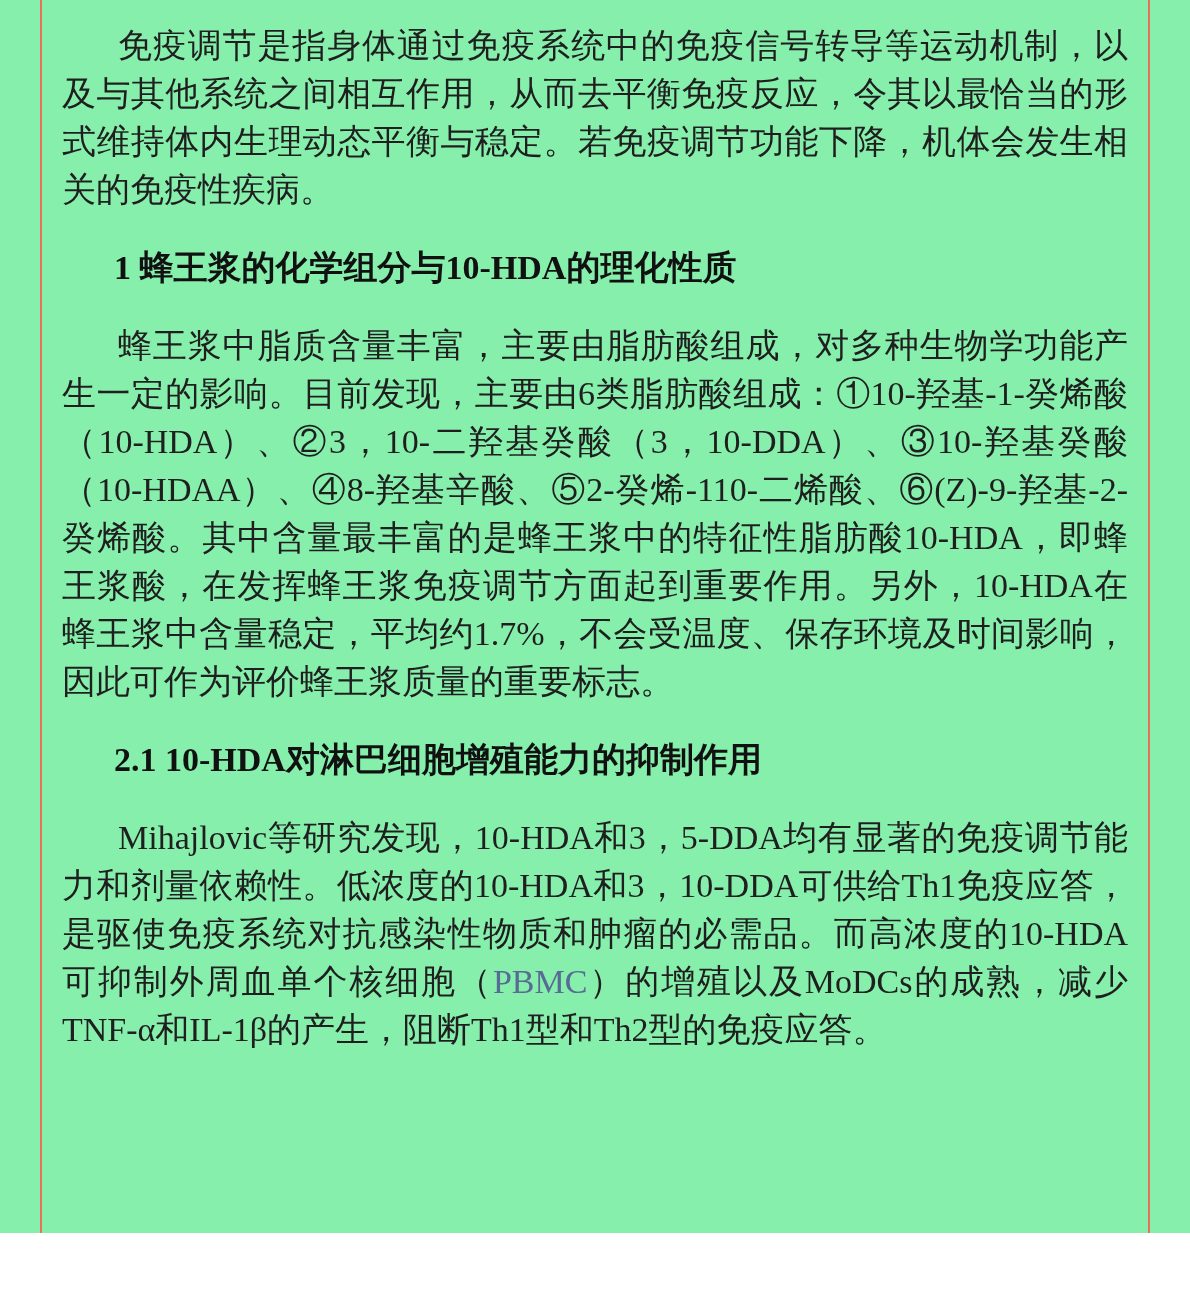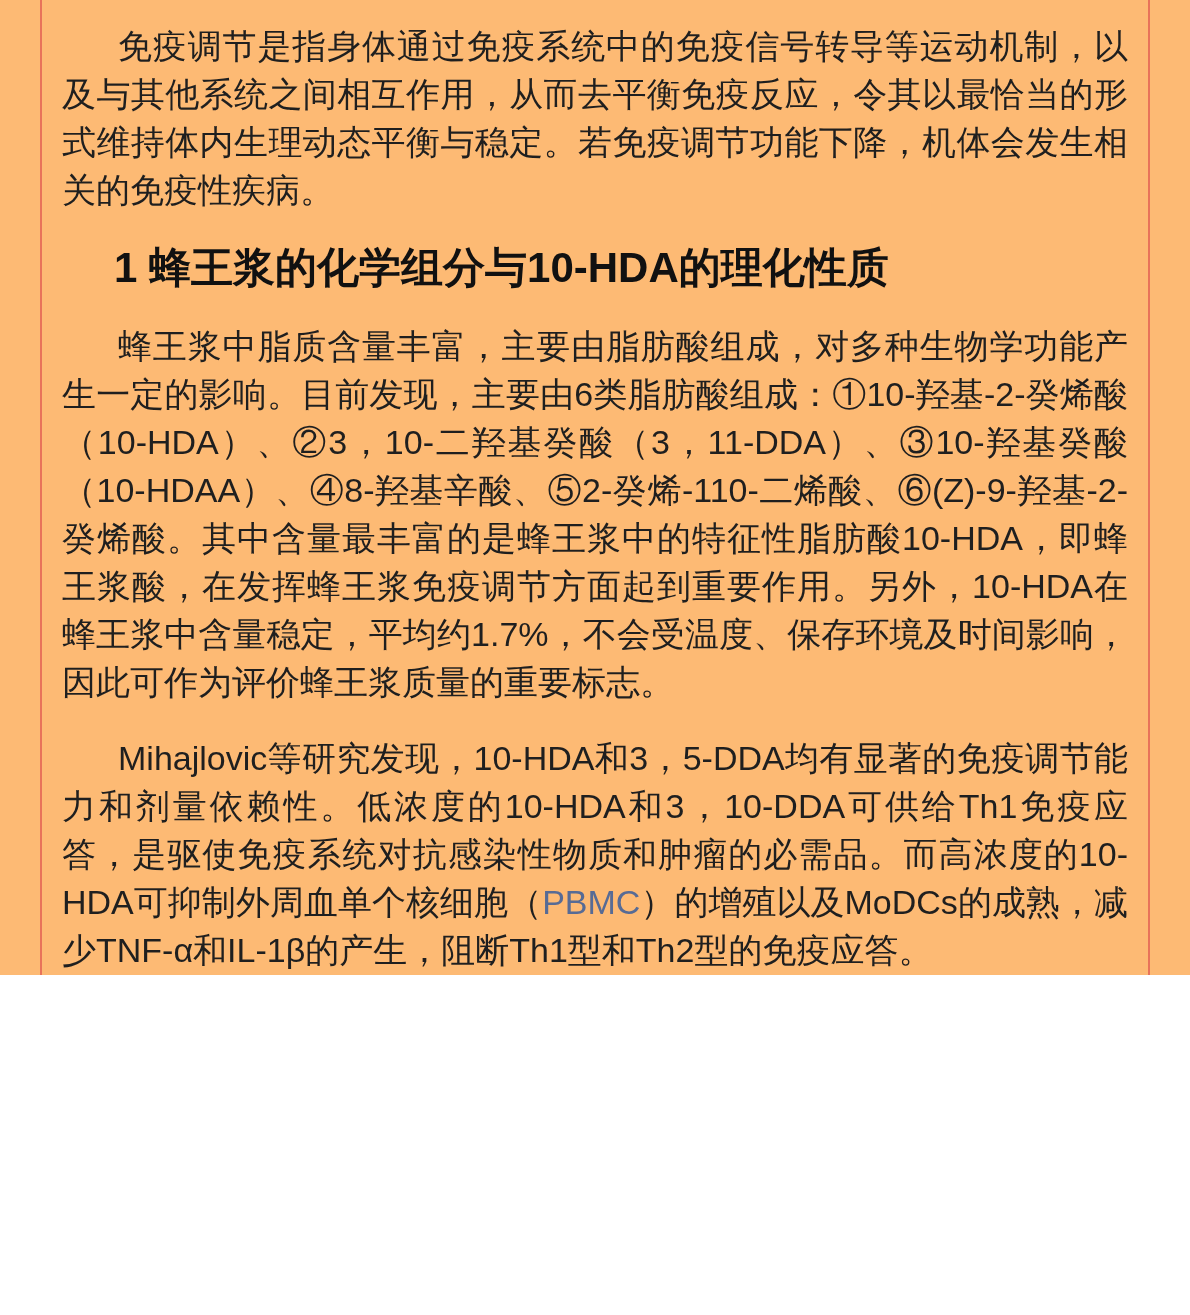--- a/index.html
+++ b/index.html
@@ -3,24 +3,24 @@
 <meta charset="utf-8">
 <style>
   html, body {
     margin: 0;
     padding: 0;
     background: #ffffff;
   }
   .page {
     position: relative;
     width: 1190px;
-    height: 975px;
-    background: #fdba74;
+    height: 1233px;
+    background: #86efac;
     overflow: hidden;
-    font-family: Liberation Sans, sans-serif;
+    font-family: Liberation Serif, serif;
   }
   .rule {
     position: absolute;
     top: 0;
     bottom: 0;
     width: 2px;
     background: var(--border-line, #E8735A);
   }
   .rule-left  { left: 40px; }
   .rule-right { left: 1148px; }
@@ -35,21 +35,21 @@
     line-height: 48px;
     text-align: justify;
     text-justify: inter-character;
   }
   .content p {
     margin: 0 0 28px 0;
     text-indent: 56px;
   }
   .content h2, .content h3 {
     margin: 30px 0;
-    font-size: 42px;
+    font-size: 34px;
     line-height: 48px;
     font-weight: bold;
     color: var(--heading-text, #111111);
     text-indent: 52px;
   }
   .term-link {
     color: var(--link, #576B95);
     text-decoration: none;
     cursor: pointer;
   }
@@ -59,20 +59,21 @@
 
 <div class="page">
   <div class="rule rule-left"></div>
   <div class="rule rule-right"></div>
 
   <div class="content">
     <p>免疫调节是指身体通过免疫系统中的免疫信号转导等运动机制，以及与其他系统之间相互作用，从而去平衡免疫反应，令其以最恰当的形式维持体内生理动态平衡与稳定。若免疫调节功能下降，机体会发生相关的免疫性疾病。</p>
 
     <h2>1 蜂王浆的化学组分与10-HDA的理化性质</h2>
 
-    <p>蜂王浆中脂质含量丰富，主要由脂肪酸组成，对多种生物学功能产生一定的影响。目前发现，主要由6类脂肪酸组成：①10-羟基-2-癸烯酸（10-HDA）、②3，10-二羟基癸酸（3，11-DDA）、③10-羟基癸酸（10-HDAA）、④8-羟基辛酸、⑤2-癸烯-110-二烯酸、⑥(Z)-9-羟基-2-癸烯酸。其中含量最丰富的是蜂王浆中的特征性脂肪酸10-HDA，即蜂王浆酸，在发挥蜂王浆免疫调节方面起到重要作用。另外，10-HDA在蜂王浆中含量稳定，平均约1.7%，不会受温度、保存环境及时间影响，因此可作为评价蜂王浆质量的重要标志。</p>
+    <p>蜂王浆中脂质含量丰富，主要由脂肪酸组成，对多种生物学功能产生一定的影响。目前发现，主要由6类脂肪酸组成：①10-羟基-1-癸烯酸（10-HDA）、②3，10-二羟基癸酸（3，10-DDA）、③10-羟基癸酸（10-HDAA）、④8-羟基辛酸、⑤2-癸烯-110-二烯酸、⑥(Z)-9-羟基-2-癸烯酸。其中含量最丰富的是蜂王浆中的特征性脂肪酸10-HDA，即蜂王浆酸，在发挥蜂王浆免疫调节方面起到重要作用。另外，10-HDA在蜂王浆中含量稳定，平均约1.7%，不会受温度、保存环境及时间影响，因此可作为评价蜂王浆质量的重要标志。</p>
 
 
+    <h3>2.1 10-HDA对淋巴细胞增殖能力的抑制作用</h3>
 
 
     <p><span>Mihajlovic等研究发现，10-HDA和3，5-DDA均有显著的免疫调节能力和剂量依赖性。低浓度的10-HDA和3，10-DDA可供给Th1免疫应答，是驱使免疫系统对抗感染性物质和肿瘤的必需品。而高浓度的10-HDA可抑制外周血单个核细胞（</span><a class="term-link">PBMC</a><span>）的增殖以及MoDCs的成熟，减少TNF-α和IL-1β的产生，阻断Th1型和Th2型的免疫应答。</span></p>
   </div>
 </div>
 
 </body></html>

